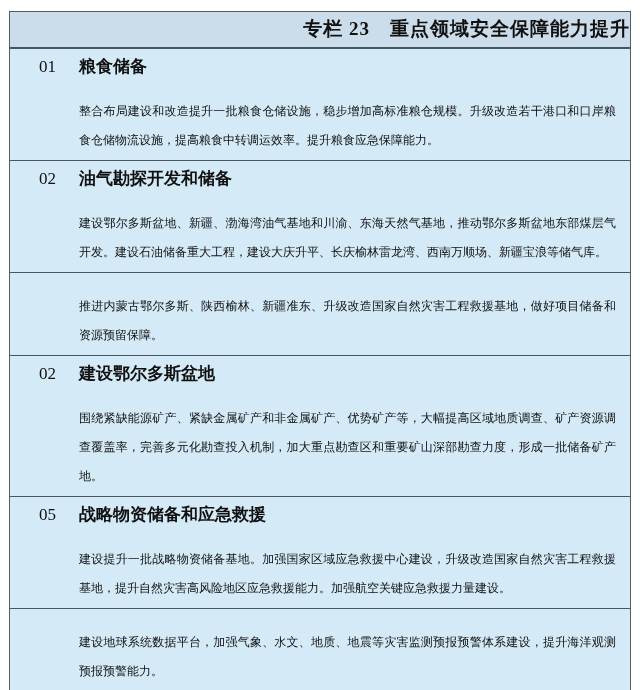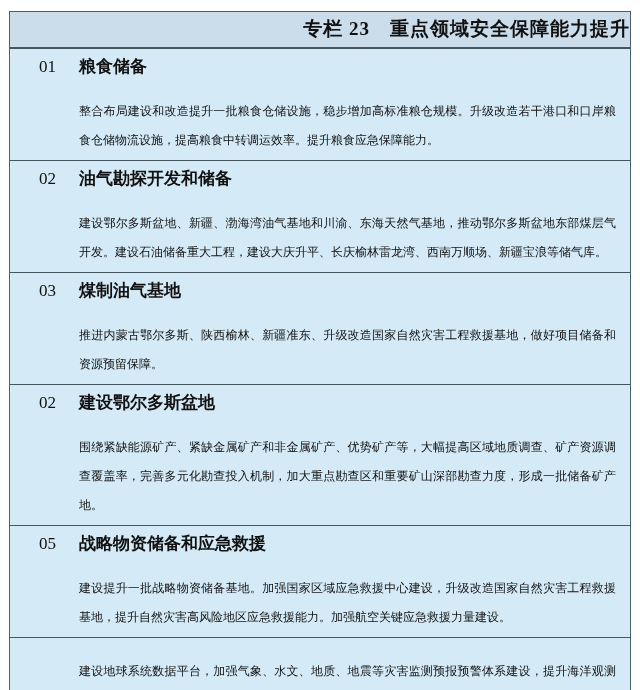--- a/index.html
+++ b/index.html
@@ -75,24 +75,20 @@
 
   <div class="section">
     <div class="heading-row">
       <span class="sec-num">02</span>
       <span class="sec-heading">油气勘探开发和储备</span>
     </div>
     <p class="sec-body">建设鄂尔多斯盆地、新疆、渤海湾油气基地和川渝、东海天然气基地，推动鄂尔多斯盆地东部煤层气开发。建设石油储备重大工程，建设大庆升平、长庆榆林雷龙湾、西南万顺场、新疆宝浪等储气库。</p>
   </div>
 
   <div class="section">
-    <div class="heading-row">
-      <span class="sec-num">03</span>
-      <span class="sec-heading">煤制油气基地</span>
-    </div>
     <p class="sec-body">推进内蒙古鄂尔多斯、陕西榆林、新疆准东、升级改造国家自然灾害工程救援基地，做好项目储备和资源预留保障。</p>
   </div>
 
   <div class="section">
     <div class="heading-row">
       <span class="sec-num">02</span>
       <span class="sec-heading">建设鄂尔多斯盆地</span>
     </div>
     <p class="sec-body">围绕紧缺能源矿产、紧缺金属矿产和非金属矿产、优势矿产等，大幅提高区域地质调查、矿产资源调查覆盖率，完善多元化勘查投入机制，加大重点勘查区和重要矿山深部勘查力度，形成一批储备矿产地。</p>
   </div>

